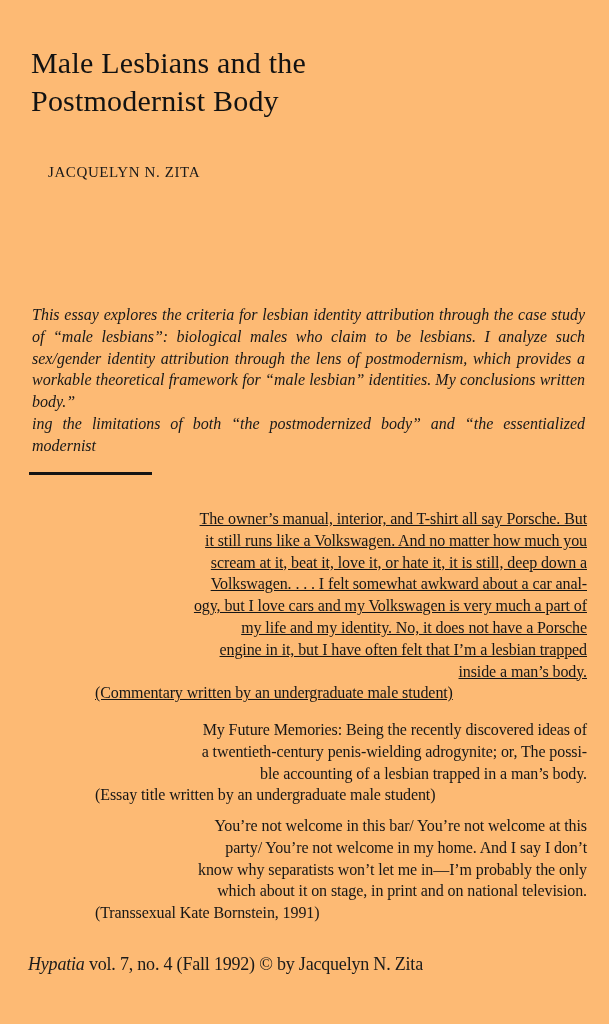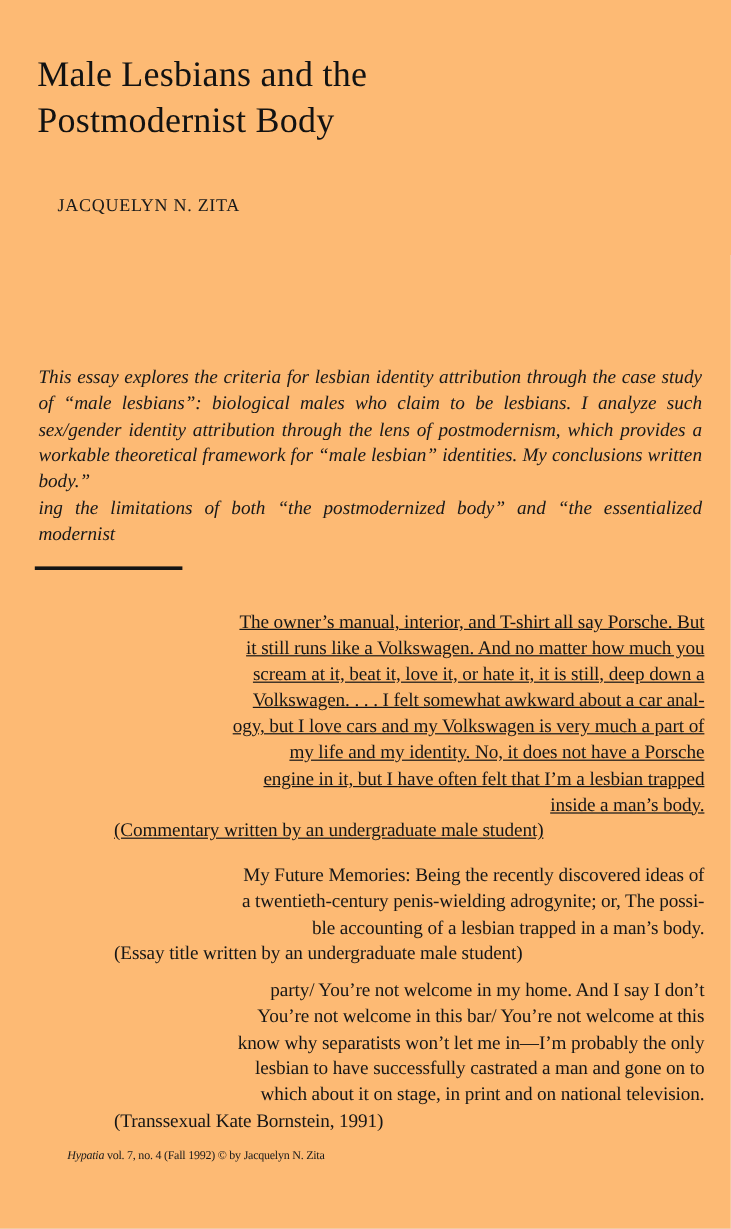--- a/index.html
+++ b/index.html
@@ -74,25 +74,24 @@
     color: #161616;
   }
   .quote-1 { top: 508px; text-decoration: underline; }
   .quote-2 { top: 719px; }
   .quote-3 { top: 815px; }
   .attribution { text-align: left; }
   .footer {
     position: absolute;
     left: 28px;
     top: 954px;
-    font-size: 10px;
+    font-size: 18px;
     line-height: 20px;
     letter-spacing: -0.2px;
     color: #1a1a1a;
-    margin-left: 28px;
   }
   .italic { font-style: italic; }
 </style>
 </head>
 <body>
 
 <div class="page">
 
   <h1 class="title">
       <div class="line">Male Lesbians and the</div>
@@ -130,24 +129,23 @@
     <div>
         <div class="line">My Future Memories: Being the recently discovered ideas of</div>
         <div class="line">a twentieth-century penis-wielding adrogynite; or, The possi-</div>
         <div class="line">ble accounting of a lesbian trapped in a man’s body.</div>
       </div>
     <div class="attribution">(Essay title written by an undergraduate male student)</div>
   </div>
 
   <div class="quote quote-3">
     <div>
+        <div class="line">You’re not welcome in this bar/ You’re not welcome at this</div>
         <div class="line">party/ You’re not welcome in my home. And I say I don’t</div>
-        <div class="line">You’re not welcome in this bar/ You’re not welcome at this</div>
         <div class="line">know why separatists won’t let me in—I’m probably the only</div>
-        <div class="line">lesbian to have successfully castrated a man and gone on to</div>
         <div class="line">which about it on stage, in print and on national television.</div>
       </div>
     <div class="attribution">(Transsexual Kate Bornstein, 1991)</div>
   </div>
 
   <div class="footer"><span class="italic">Hypatia</span><span> vol. 7, no. 4 (Fall 1992) © by Jacquelyn N. Zita</span></div>
 
 </div>
 
 </body></html>

